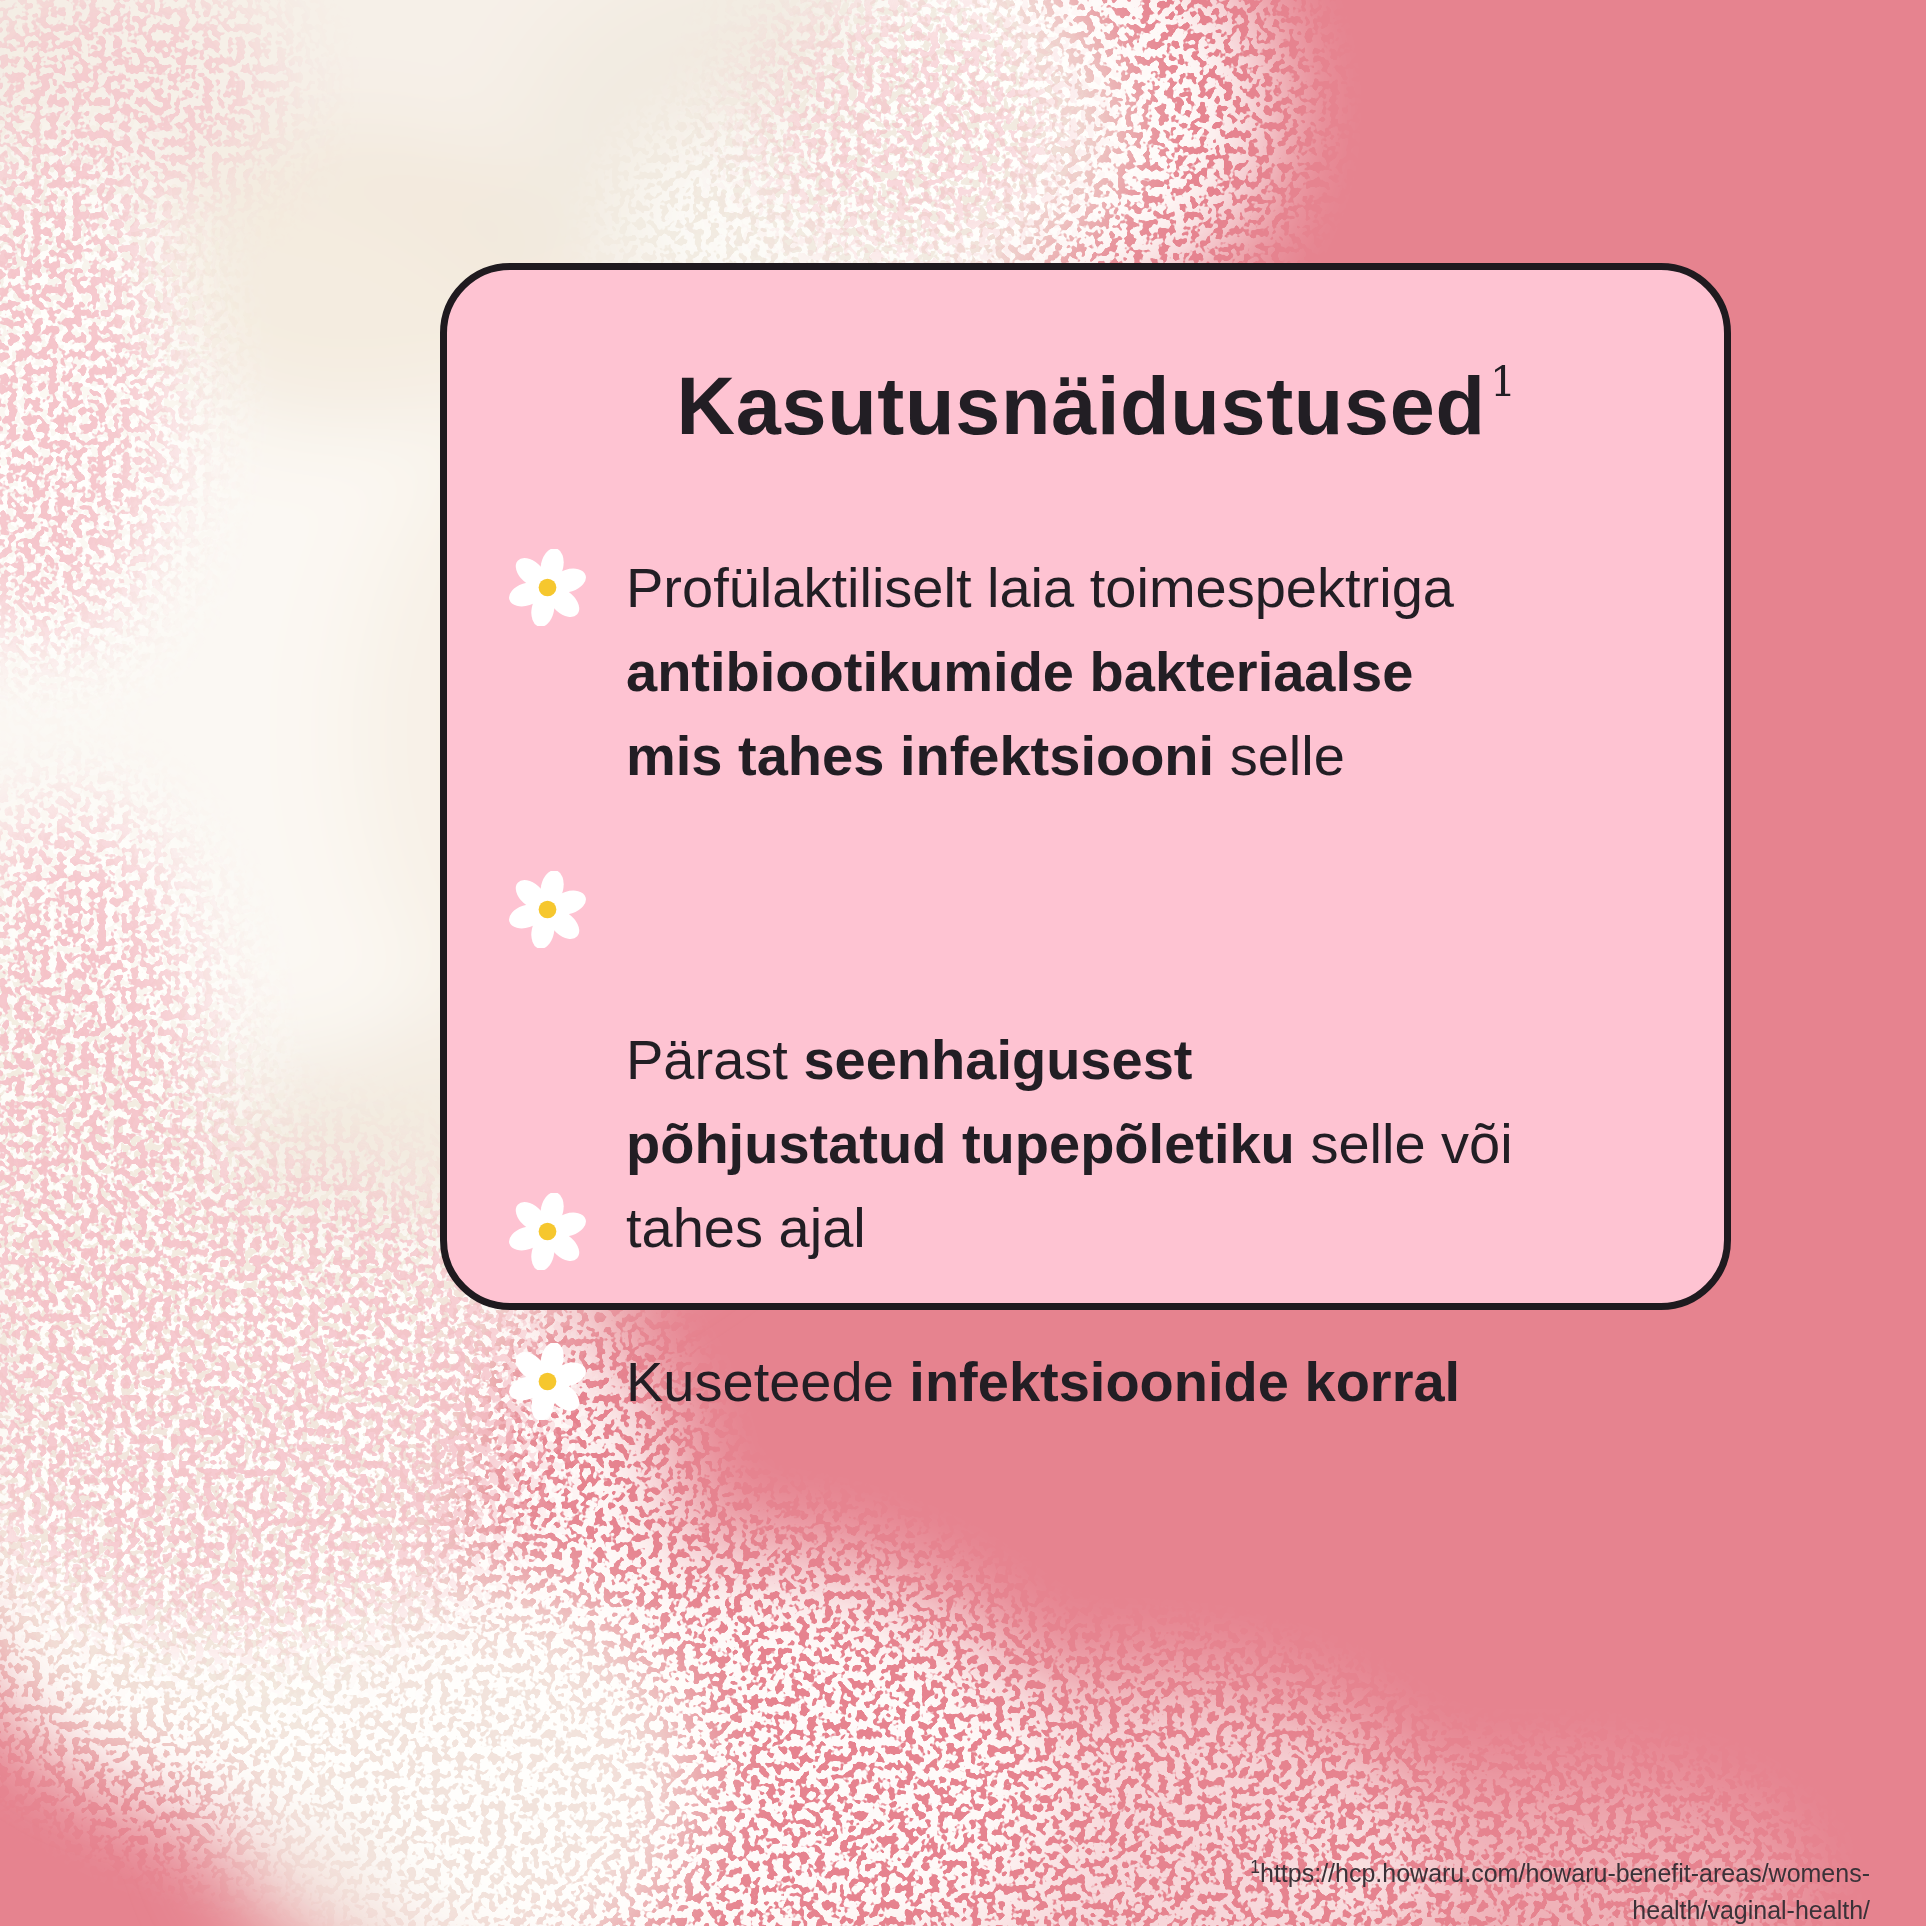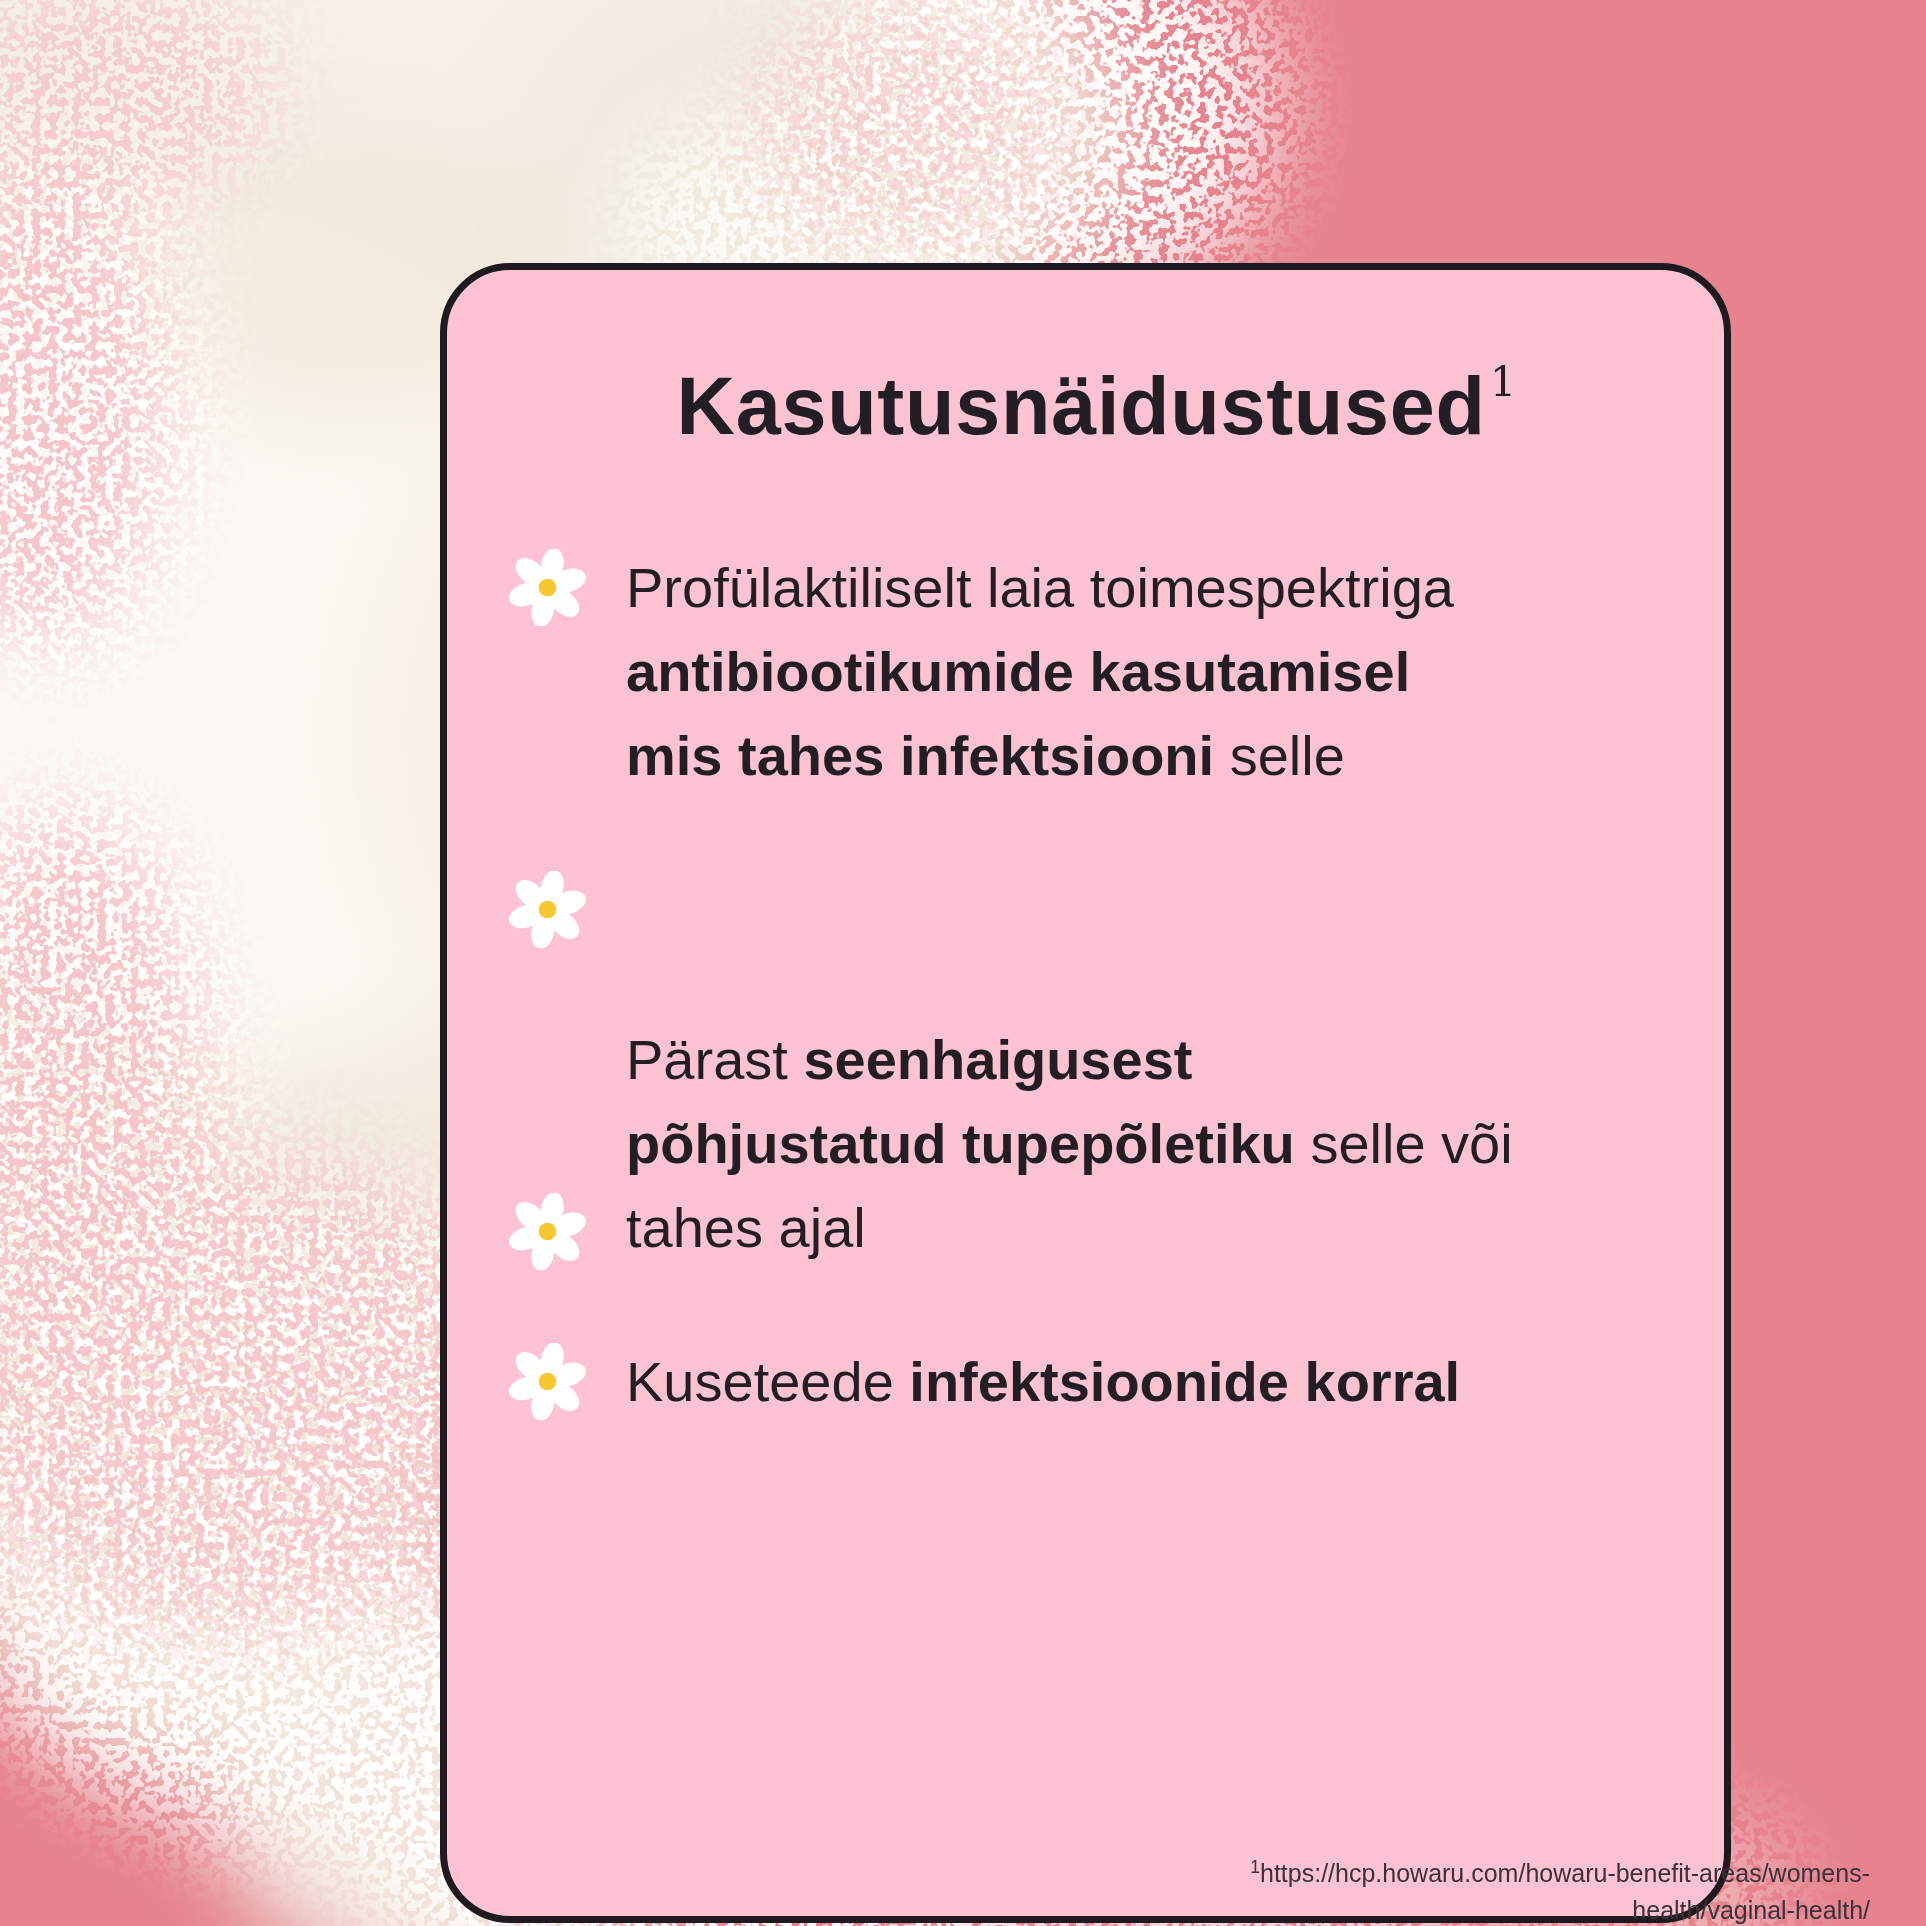--- a/index.html
+++ b/index.html
@@ -6,21 +6,21 @@
   body {
     width: 1926px; height: 1926px;
     position: relative; overflow: hidden;
     background: var(--background, #e6838f);
     font-family: "Liberation Sans", sans-serif;
   }
   .bg-art { position: absolute; left: 0; top: 0; width: 1926px; height: 1926px; display: block; }
 
   .card {
     position: absolute; left: 440px; top: 263px;
-    width: 1291px; height: 1660px; box-sizing: border-box;
+    width: 1291px; height: 1047px; box-sizing: border-box;
     background: var(--card_bg, #fec3d2);
     border: 7.3px solid var(--card_border, #1f1a1f);
     border-radius: 70px;
     padding: 92px 44px 0 62px;
   }
 
   .title {
     margin: 0; text-align: center;
     font-size: 81px; line-height: 1.1; font-weight: 700;
     color: var(--text, #221e24); letter-spacing: 0.7px;
@@ -113,21 +113,21 @@
       <ellipse cx="50" cy="21" rx="14.5" ry="23" transform="rotate(60 50 50)"></ellipse>
       <ellipse cx="50" cy="21" rx="14.5" ry="23" transform="rotate(120 50 50)"></ellipse>
       <ellipse cx="50" cy="21" rx="14.5" ry="23" transform="rotate(180 50 50)"></ellipse>
       <ellipse cx="50" cy="21" rx="14.5" ry="23" transform="rotate(240 50 50)"></ellipse>
       <ellipse cx="50" cy="21" rx="14.5" ry="23" transform="rotate(300 50 50)"></ellipse>
     </g>
     <circle cx="50" cy="50" r="11.5" fill="#f6c72e"></circle>
   </svg>
         <div class="bullet-text">
           <div class="line"><span>Profülaktiliselt laia toimespektriga</span></div>
-          <div class="line"><span class="b">antibiootikumide kasutamisel</span></div>
+          <div class="line"><span class="b">antibiootikumide bakteriaalse</span></div>
           <div class="line"><span class="b">mis tahes infektsiooni</span><span> selle</span></div>
         </div>
       </div>
       <div class="bullet">
         <svg class="flower" viewBox="0 0 100 100" xmlns="http://www.w3.org/2000/svg" aria-hidden="true">
     <g transform="rotate(12 50 50)" fill="#ffffff">
       <ellipse cx="50" cy="21" rx="14.5" ry="23"></ellipse>
       <ellipse cx="50" cy="21" rx="14.5" ry="23" transform="rotate(60 50 50)"></ellipse>
       <ellipse cx="50" cy="21" rx="14.5" ry="23" transform="rotate(120 50 50)"></ellipse>
       <ellipse cx="50" cy="21" rx="14.5" ry="23" transform="rotate(180 50 50)"></ellipse>

